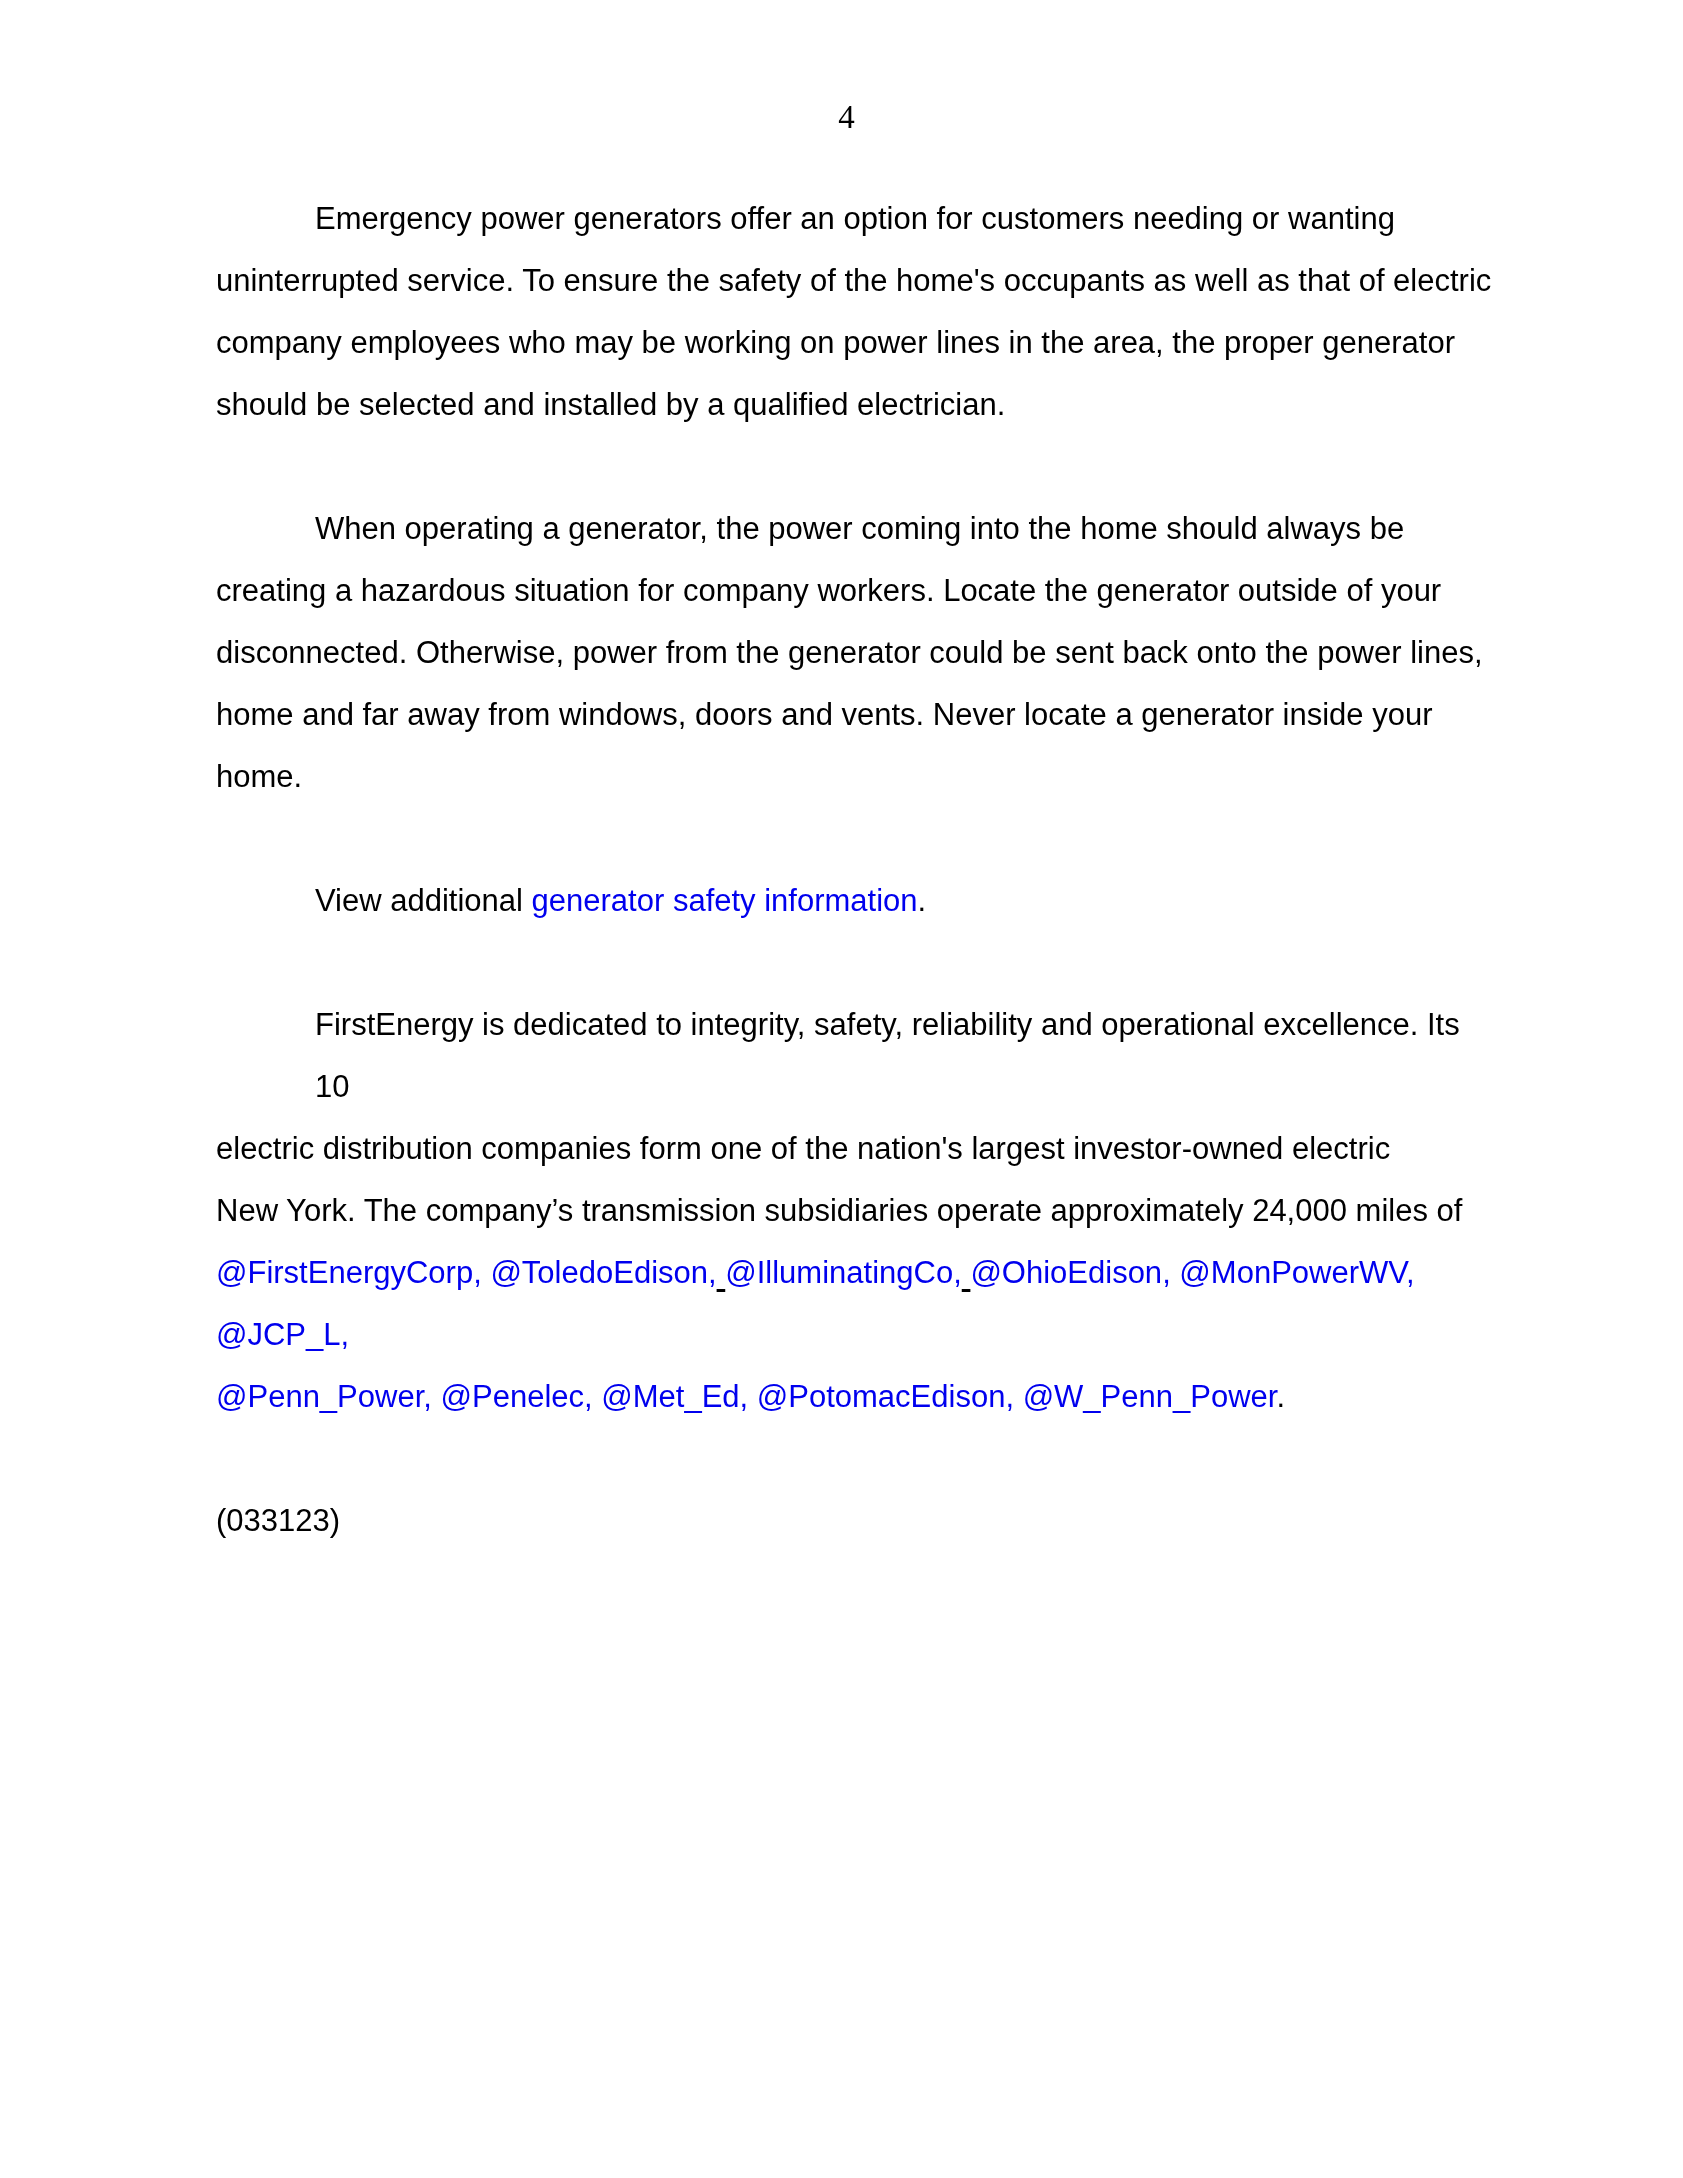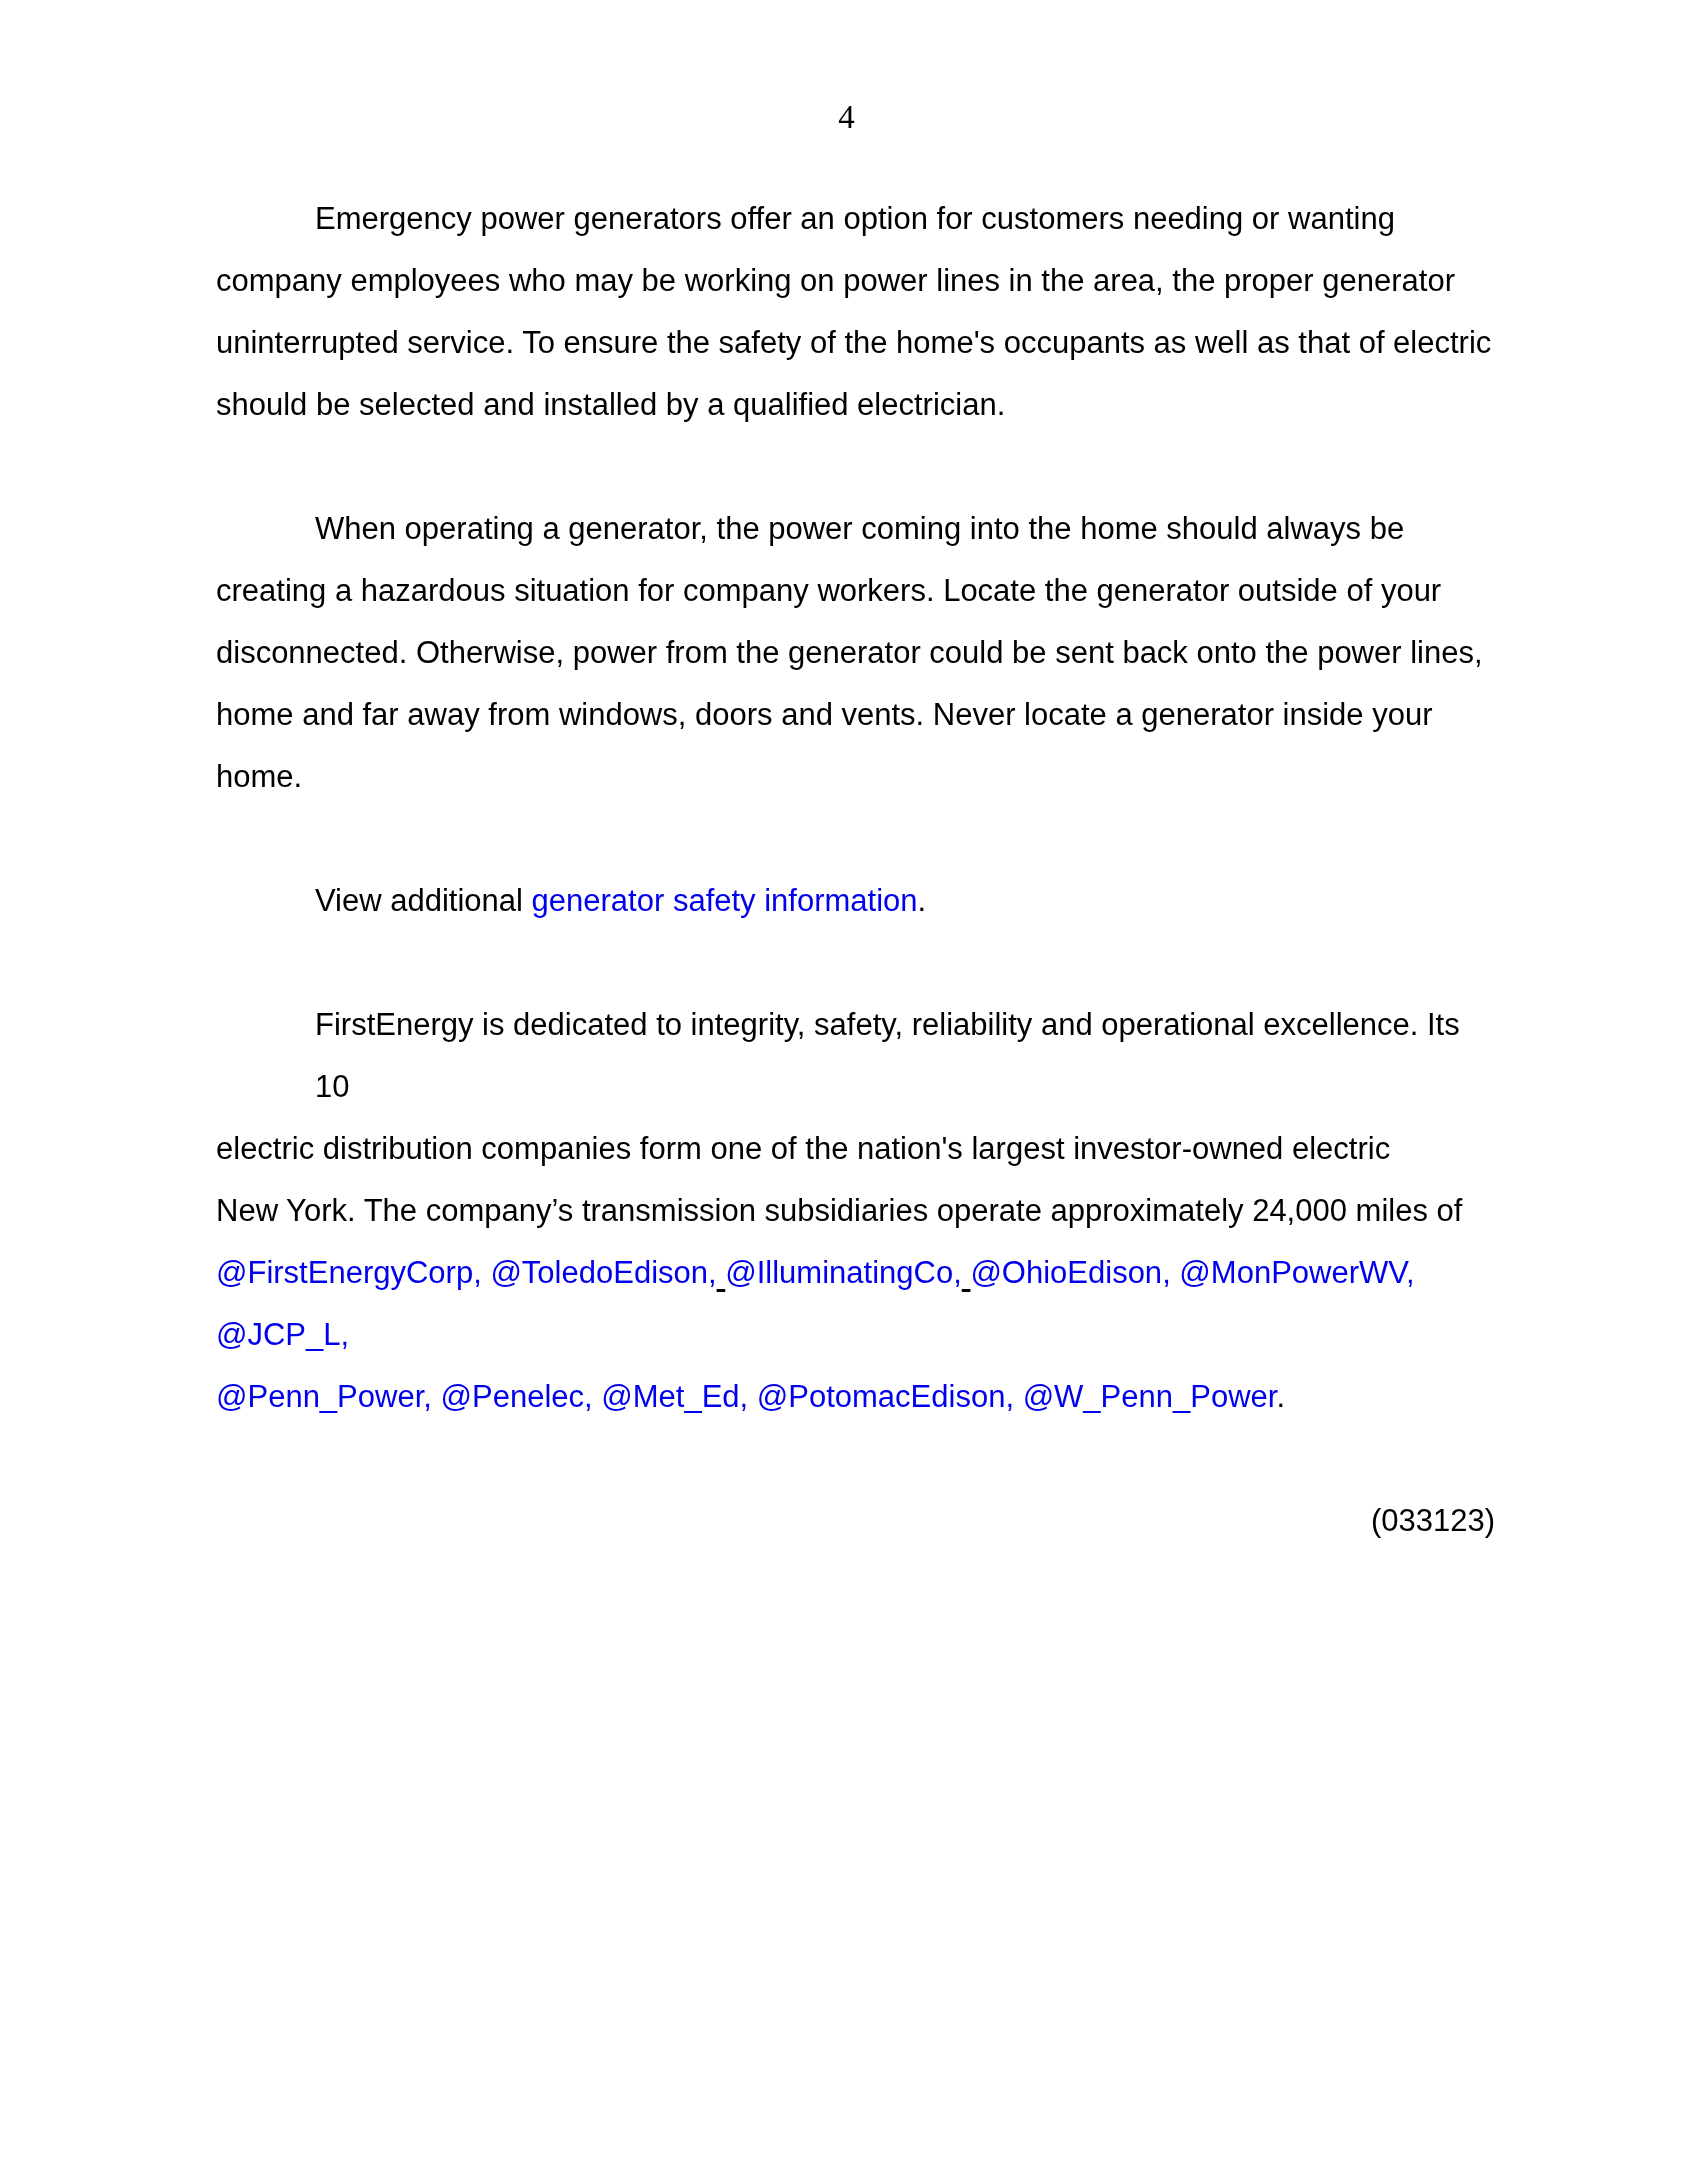--- a/index.html
+++ b/index.html
@@ -27,21 +27,21 @@
     font-size: 33px;
     line-height: 61px;
     text-align: center;
     margin-bottom: 40px;
   }
   .para {
     line-height: 62px;
     margin: 0 0 62px 18px;
   }
   .para.center {
-    text-align: right;
+    text-align: left;
   }
   .line {
     display: block;
     white-space: normal;
   }
   .line.indent {
     padding-left: 99px;
   }
   .link {
     color: var(--link-blue, #0000EE);
@@ -60,22 +60,22 @@
   }
 </style>
 </head>
 <body>
 
 <div class="page">
   <div class="pagenum">4</div>
   <div>
       <div class="para">
         <div class="line indent"><span class="run">Emergency power generators offer an option for customers needing or wanting</span></div>
+        <div class="line"><span class="run">uninterrupted service. To ensure the safety of the home's occupants as well as that of electric</span></div>
         <div class="line"><span class="run">company employees who may be working on power lines in the area, the proper generator</span></div>
-        <div class="line"><span class="run">uninterrupted service. To ensure the safety of the home's occupants as well as that of electric</span></div>
         <div class="line"><span class="run">should be selected and installed by a qualified electrician.</span></div>
       </div>
       <div class="para">
         <div class="line indent"><span class="run">When operating a generator, the power coming into the home should always be</span></div>
         <div class="line"><span class="run">creating a hazardous situation for company workers. Locate the generator outside of your</span></div>
         <div class="line"><span class="run">disconnected. Otherwise, power from the generator could be sent back onto the power lines,</span></div>
         <div class="line"><span class="run">home and far away from windows, doors and vents. Never locate a generator inside your home.</span></div>
       </div>
       <div class="para">
         <div class="line indent"><span class="run">View additional </span><span class="link">generator safety information</span><span class="run">.</span></div>

